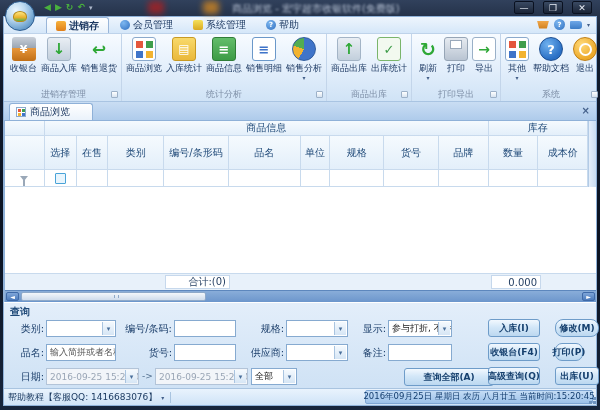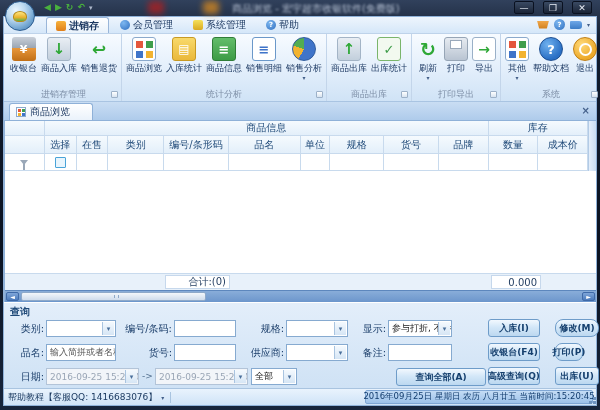--- a/index.html
+++ b/index.html
@@ -102,21 +102,21 @@
       linear-gradient(#f2b330,#f2b330),linear-gradient(#3f74c9,#3f74c9);
     background-size:3px 3px; background-position:1px 1px,5px 1px,1px 5px,5px 5px; background-repeat:no-repeat; }
   .doc-close { position:absolute; right:6px; top:3px; font-size:10px; color:#44608a; font-weight:bold; }
   
   .grid { flex:1; display:flex; flex-direction:column; background:#fff; border-left:1px solid #8fb1d8; min-height:0; }
   .grow { display:flex; flex:none; }
   .gcell { border-right:1px solid #c8daed; border-bottom:1px solid #c8daed; font-size:10px; color:#1f4978;
     display:flex; align-items:center; justify-content:center; background:linear-gradient(#f5fafe,#e3effa);
     overflow:hidden; white-space:nowrap; }
   .g-grouphead { height:15px; }
-  .g-head { height:18px;border-radius:7px; }
+  .g-head { height:34px;border-radius:7px; }
   .g-filter .gcell { background:#fff; height:17px; }
   .w-rowsel{width:40px;} .w-sel{width:32px;} .w-onsale{width:32px;} .w-cat{width:56px;}
   .w-code{width:65px;} .w-name{width:72px;} .w-unit{width:30px;} .w-spec{width:54px;}
   .w-art{width:55px;} .w-brand{width:50px;} .w-qty{width:50px;} .w-cost{width:50px;}
   .w-prodinfo{width:446px;} .w-stock{width:100px;}
   .vscroll { width:8px; background:linear-gradient(90deg,#e4eefa,#c9dcf1); border-left:1px solid #b3cbe6; }
   .grid-body { flex:1; background:#fff; min-height:0; }
   .funnel { width:0; height:0; border-left:4px solid transparent; border-right:4px solid transparent;
     border-top:5px solid #9aa8b8; position:relative; }
   .funnel::after { content:""; position:absolute; left:-1px; top:-1px; width:2px; height:6px; background:#9aa8b8; }
@@ -406,21 +406,21 @@
       <div class="ql r2" style="left:238px;width:42px;">供应商:</div>
       <div class="inp combo r2" style="left:282px;width:62px;"></div>
       <div class="ql r2" style="left:348px;width:34px;">备注:</div>
       <div class="inp r2" style="left:384px;width:64px;"></div>
 
       <div class="ql r3" style="left:6px;width:34px;">日期:</div>
       <div class="inp combo dis r3" style="left:42px;width:93px;">2016-09-25 15:20:40</div>
       <div class="qarrow r3" style="left:138px;">-&gt;</div>
       <div class="inp combo dis r3" style="left:151px;width:93px;">2016-09-25 15:20:40</div>
       <div class="inp combo r3" style="left:247px;width:46px;">全部</div>
-      <div class="qbtn" style="left:392px;top:65px;width:90px;">查询全部(A)</div>
+      <div class="qbtn" style="left:400px;top:65px;width:90px;">查询全部(A)</div>
 
       <div class="qbtn" style="left:484px;top:16px;width:52px;">入库(I)</div>
       <div class="qbtn" style="left:551px;top:16px;width:44px;border-radius:8px;">修改(M)</div>
       <div class="qbtn" style="left:484px;top:40px;width:52px;">收银台(F4)</div>
       <div class="qbtn" style="left:551px;top:40px;width:28px;border-radius:7px;">打印(P)</div>
       <div class="qbtn" style="left:484px;top:64px;width:52px;">高级查询(Q)</div>
       <div class="qbtn" style="left:551px;top:64px;width:44px;">出库(U)</div>
     </div>
 
     <div class="statusbar">

